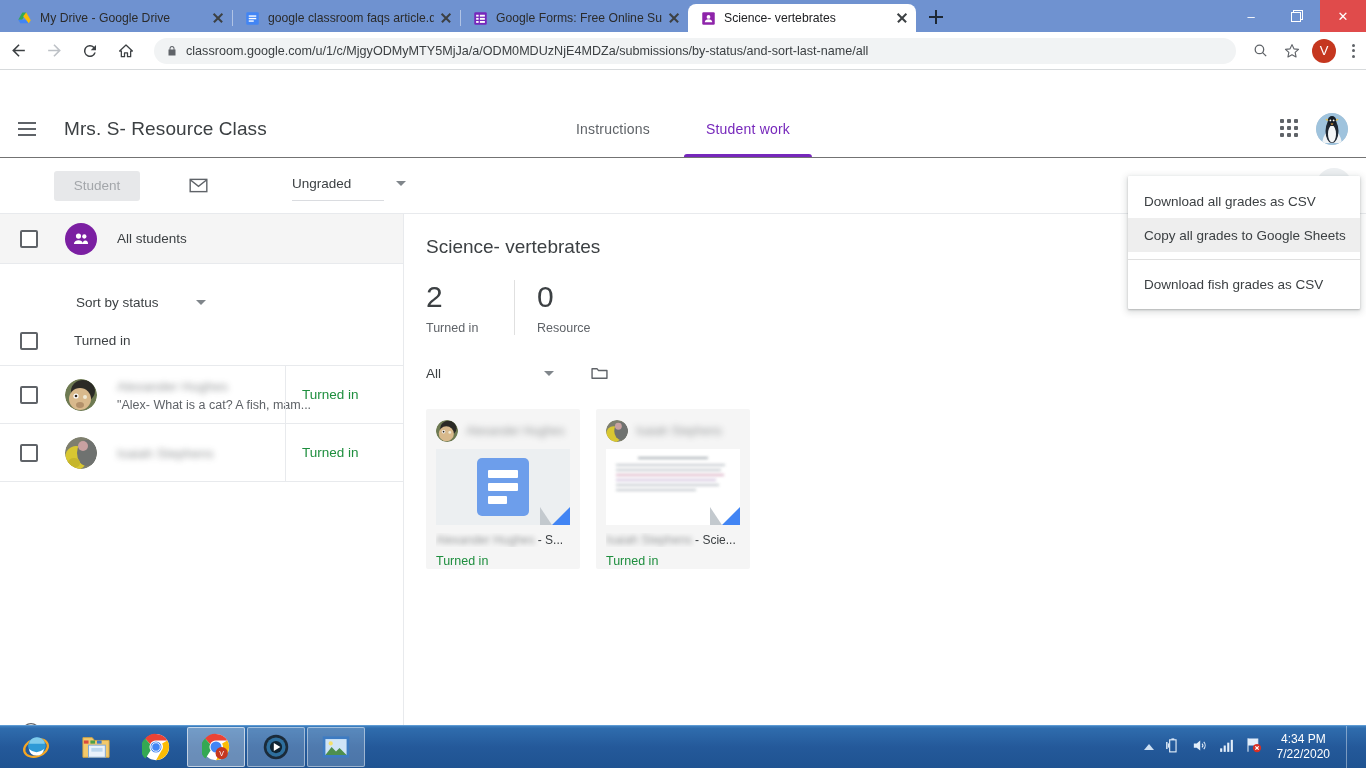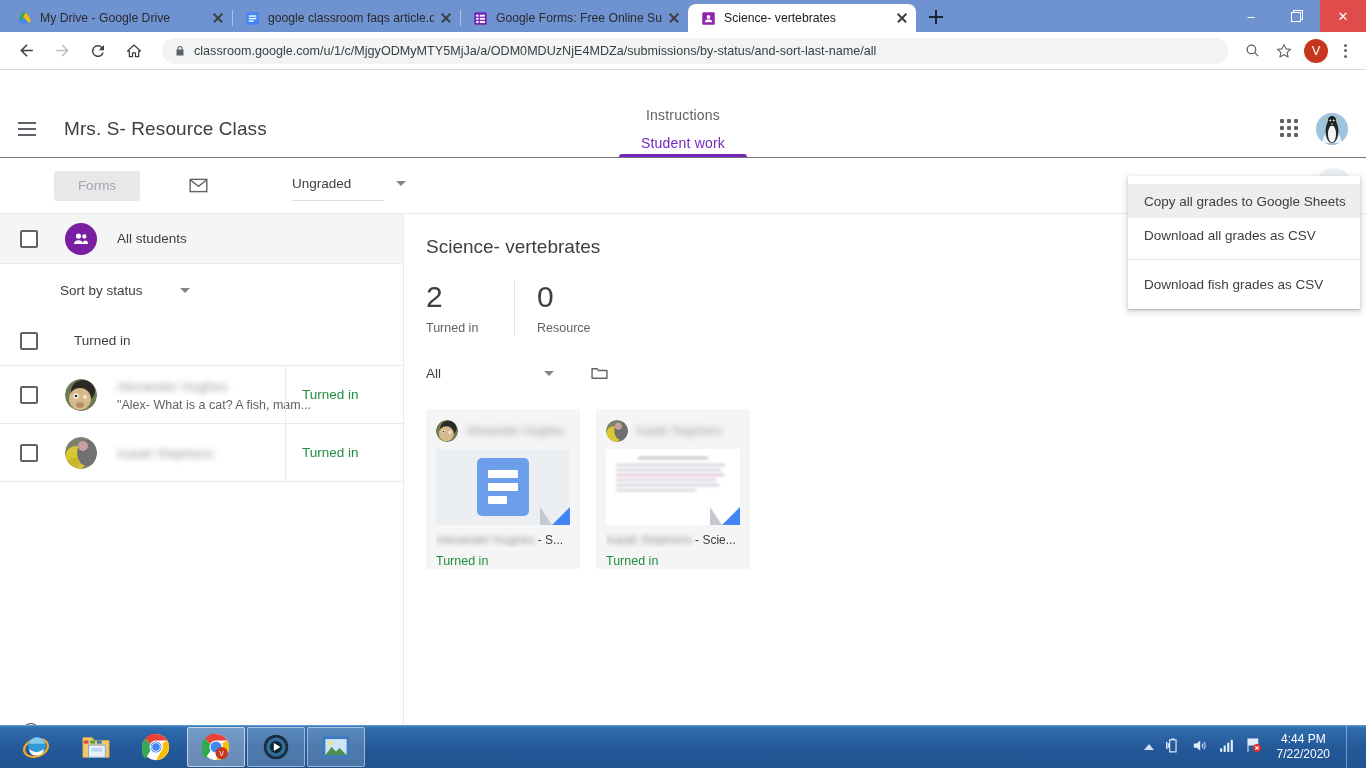--- a/index.html
+++ b/index.html
@@ -119,21 +119,21 @@
     cursor: pointer;
   }
   .wc.close { background: #e04b4b; }
 
   
   .toolbar {
     height: 38px;
     background: #ffffff;
     display: flex;
     align-items: center;
-    padding: 0 8px;
+    padding: 0 0;
     border-bottom: 1px solid #d7dadc;
   }
   .nav-btn {
     width: 30px; height: 30px;
     display: flex; align-items: center; justify-content: center;
     margin: 0 3px;
     border-radius: 50%;
     cursor: pointer;
   }
   .omnibox {
@@ -214,21 +214,20 @@
   }
   .gc-tabs {
     position: absolute;
     left: 50%;
     transform: translateX(-50%);
     bottom: 0;
     display: flex;
     gap: 0px;
     height: 100%;
     align-items: center;
-    flex-direction: column;
   }
   .gc-tab {
     position: relative;
     height: 100%;
     display: flex;
     align-items: center;
     padding: 0 28px;
     font-size: 14px;
     color: #5f6368;
     cursor: pointer;
@@ -387,22 +386,22 @@
     flex: 0 0 32px;
   }
   .all-students-label {
     margin-left: 20px;
     font-size: 13.5px;
     color: #3c4043;
   }
   .sort-row {
     height: 52px;
     display: flex;
-    align-items: center;
-    padding-left: 60px;
+    align-items: flex-end;
+    padding-left: 76px;
   }
   .sort-select {
     width: 130px;
     height: 28px;
     display: flex;
     align-items: center;
     justify-content: space-between;
     font-size: 13.5px;
     color: #3c4043;
     cursor: pointer;
@@ -865,21 +864,21 @@
             <circle cx="17.6" cy="7.4" r="0.9" fill="#fff"></circle>
             <path d="M15 10.5 q1 1.6 2 0" stroke="#e8a33d" stroke-width="1.2" fill="none"></path>
             <path d="M9.5 7 q1.5-3 3 1 z" fill="#e8c14a"></path>
             <path d="M22.5 7 q-1.5-3 -3 1 z" fill="#e8c14a"></path>
           </svg>
         </div>
       </div>
     </div>
 
     <div class="action-bar">
-      <button class="return-btn">Forms</button>
+      <button class="return-btn">Student</button>
 
       <div class="mail-btn">
         <svg width="21" height="21" viewBox="0 0 24 24">
           <rect x="2.5" y="5" width="19" height="14" fill="none" stroke="#5f6368" stroke-width="1.6"></rect>
           <path d="M2.5 5.5 L12 13 L21.5 5.5" fill="none" stroke="#5f6368" stroke-width="1.6"></path>
         </svg>
       </div>
 
       <div class="grade-select">
         <span>Ungraded</span>
@@ -887,22 +886,22 @@
       </div>
 
       <div class="settings-btn">
         <svg width="19" height="19" viewBox="0 0 24 24">
           <path d="M19.4 13c.04-.3.06-.64.06-1s-.02-.7-.07-1l2.1-1.6a.5.5 0 0 0 .12-.64l-2-3.46a.5.5 0 0 0-.6-.22l-2.5 1a7.3 7.3 0 0 0-1.7-1l-.38-2.6a.5.5 0 0 0-.5-.42h-4a.5.5 0 0 0-.5.42l-.38 2.6c-.6.25-1.17.58-1.7 1l-2.5-1a.5.5 0 0 0-.6.22l-2 3.46a.5.5 0 0 0 .12.64L4.6 11c-.05.3-.07.66-.07 1s.02.7.07 1l-2.1 1.6a.5.5 0 0 0-.12.64l2 3.46c.12.22.38.3.6.22l2.5-1c.52.42 1.1.75 1.7 1l.38 2.6c.04.24.25.42.5.42h4c.25 0 .46-.18.5-.42l.38-2.6c.6-.25 1.18-.58 1.7-1l2.5 1c.23.08.48 0 .6-.22l2-3.46a.5.5 0 0 0-.12-.64zM12 15.5a3.5 3.5 0 1 1 0-7 3.5 3.5 0 0 1 0 7z" fill="#5f6368"></path>
         </svg>
       </div>
     </div>
 
     <div class="menu">
+      <div class="menu-item">Download all grades as CSV</div>
       <div class="menu-item hover">Copy all grades to Google Sheets</div>
-      <div class="menu-item">Download all grades as CSV</div>
       <div class="menu-sep"></div>
       <div class="menu-item">Download fish grades as CSV</div>
     </div>
 
     <div class="body-split">
 
       <div class="sidebar">
 
         <div class="all-students-row">
           <span class="cbox"></span>
@@ -1188,18 +1187,18 @@
       </svg>
     </span>
     <span>
       <svg width="18" height="18" viewBox="0 0 24 24">
         <path d="M4 3v18M4 4h13v8H4z" fill="#e3eefa" stroke="#e3eefa" stroke-width="1.4"></path>
         <circle cx="16" cy="16" r="5.5" fill="#d93025"></circle>
         <path d="M13.8 13.8l4.4 4.4M18.2 13.8l-4.4 4.4" stroke="#fff" stroke-width="1.6"></path>
       </svg>
     </span>
     <span class="clock">
-      <div>4:44 PM</div>
+      <div>4:34 PM</div>
       <div>7/22/2020</div>
     </span>
     <span class="showdesktop"></span>
   </div>
 </div>
 
 </body></html>

